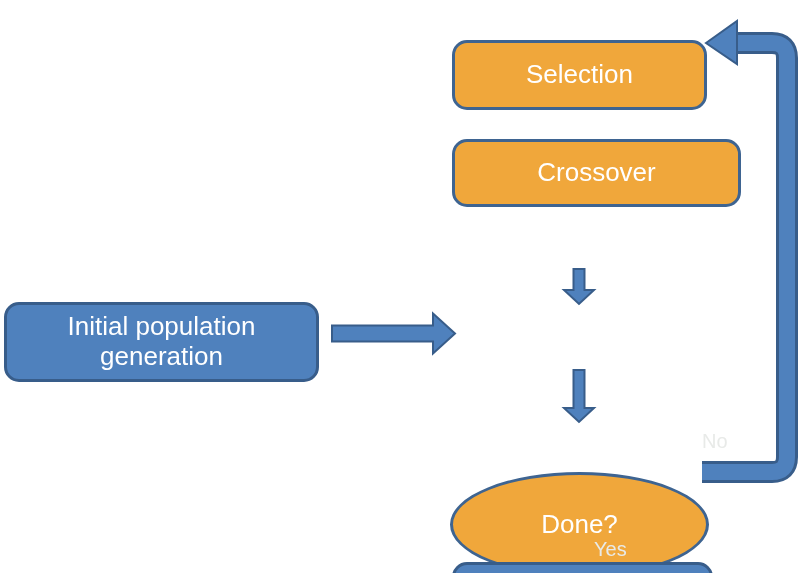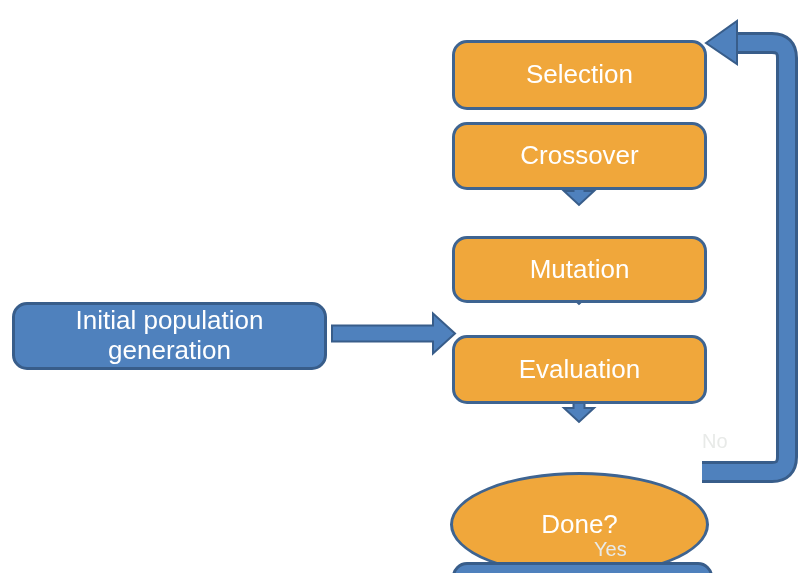--- a/index.html
+++ b/index.html
@@ -55,37 +55,31 @@
 
     <path class="arrow" d="M573.5 525 V549 H564 L579 563 L594 549 H584.5 V525 Z"></path>
 
     <path class="arrow" d="M332 325.5 H433 V313.5 L455 333.5 L433 353.5 V341.5 H332 Z"></path>
   </svg>
 
   <div class="node orange" style="left:452px;top:8px;width:255px;height:70px;">
     <span>Selection</span>
   </div>
 
-  <div class="node orange" style="left:452px;top:90px;width:255px;height:68px;">
+  <div class="node orange" style="left:452px;top:107px;width:289px;height:68px;">
     <span>Crossover</span>
   </div>
 
-  <div class="node orange" style="left:452px;top:204px;width:255px;height:67px;">
-    <span>Mutation</span>
-  </div>
 
-  <div class="node orange" style="left:452px;top:303px;width:255px;height:69px;">
-    <span>Evaluation</span>
-  </div>
 
   <div class="node orange ellipse" style="left:450px;top:440px;width:259px;height:105px;align-items:center;">
     <span>Done?</span>
   </div>
 
-  <div class="node blue" style="left:12px;top:302px;width:315px;height:68px;">
+  <div class="node blue" style="left:4px;top:302px;width:315px;height:80px;">
     <span class="wrap-label">Initial population generation</span>
   </div>
 
   <div class="node blue" style="left:452px;top:562px;width:261px;height:30px;">
     <span></span>
   </div>
 
   <span class="edge-label" style="left:702px;top:430px;">No</span>
   <span class="edge-label" style="left:594px;top:538px;">Yes</span>
 

